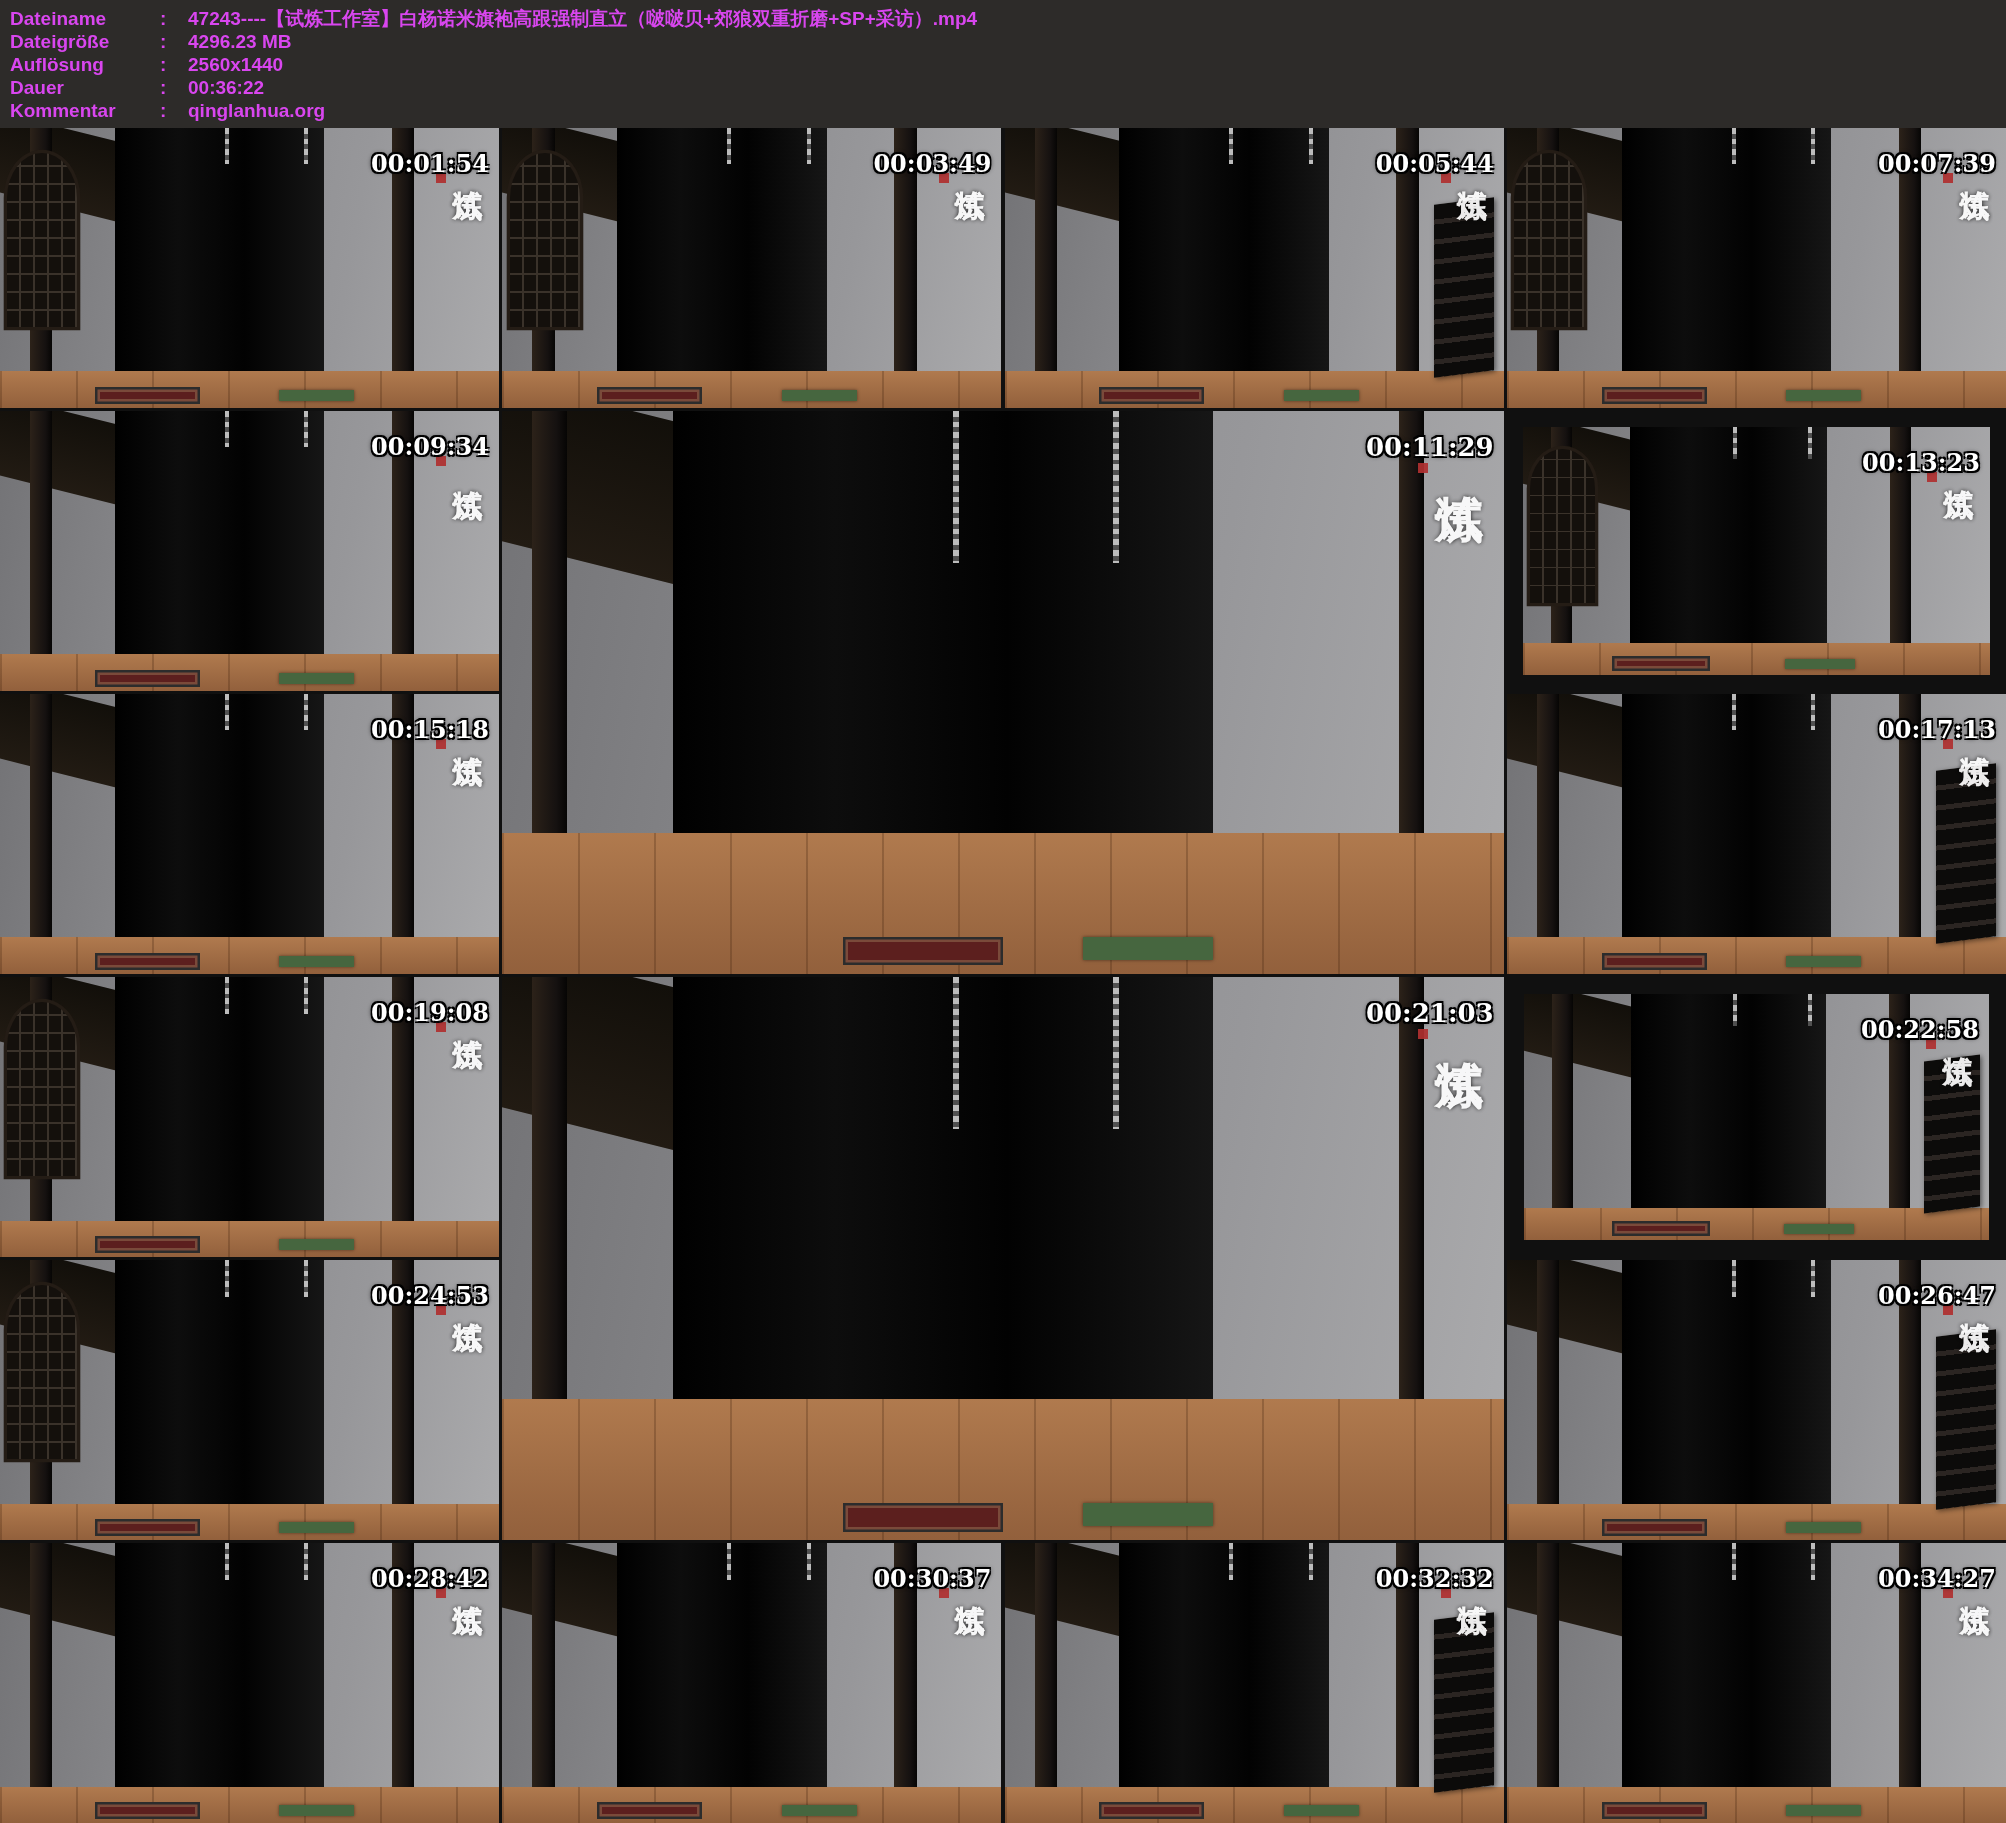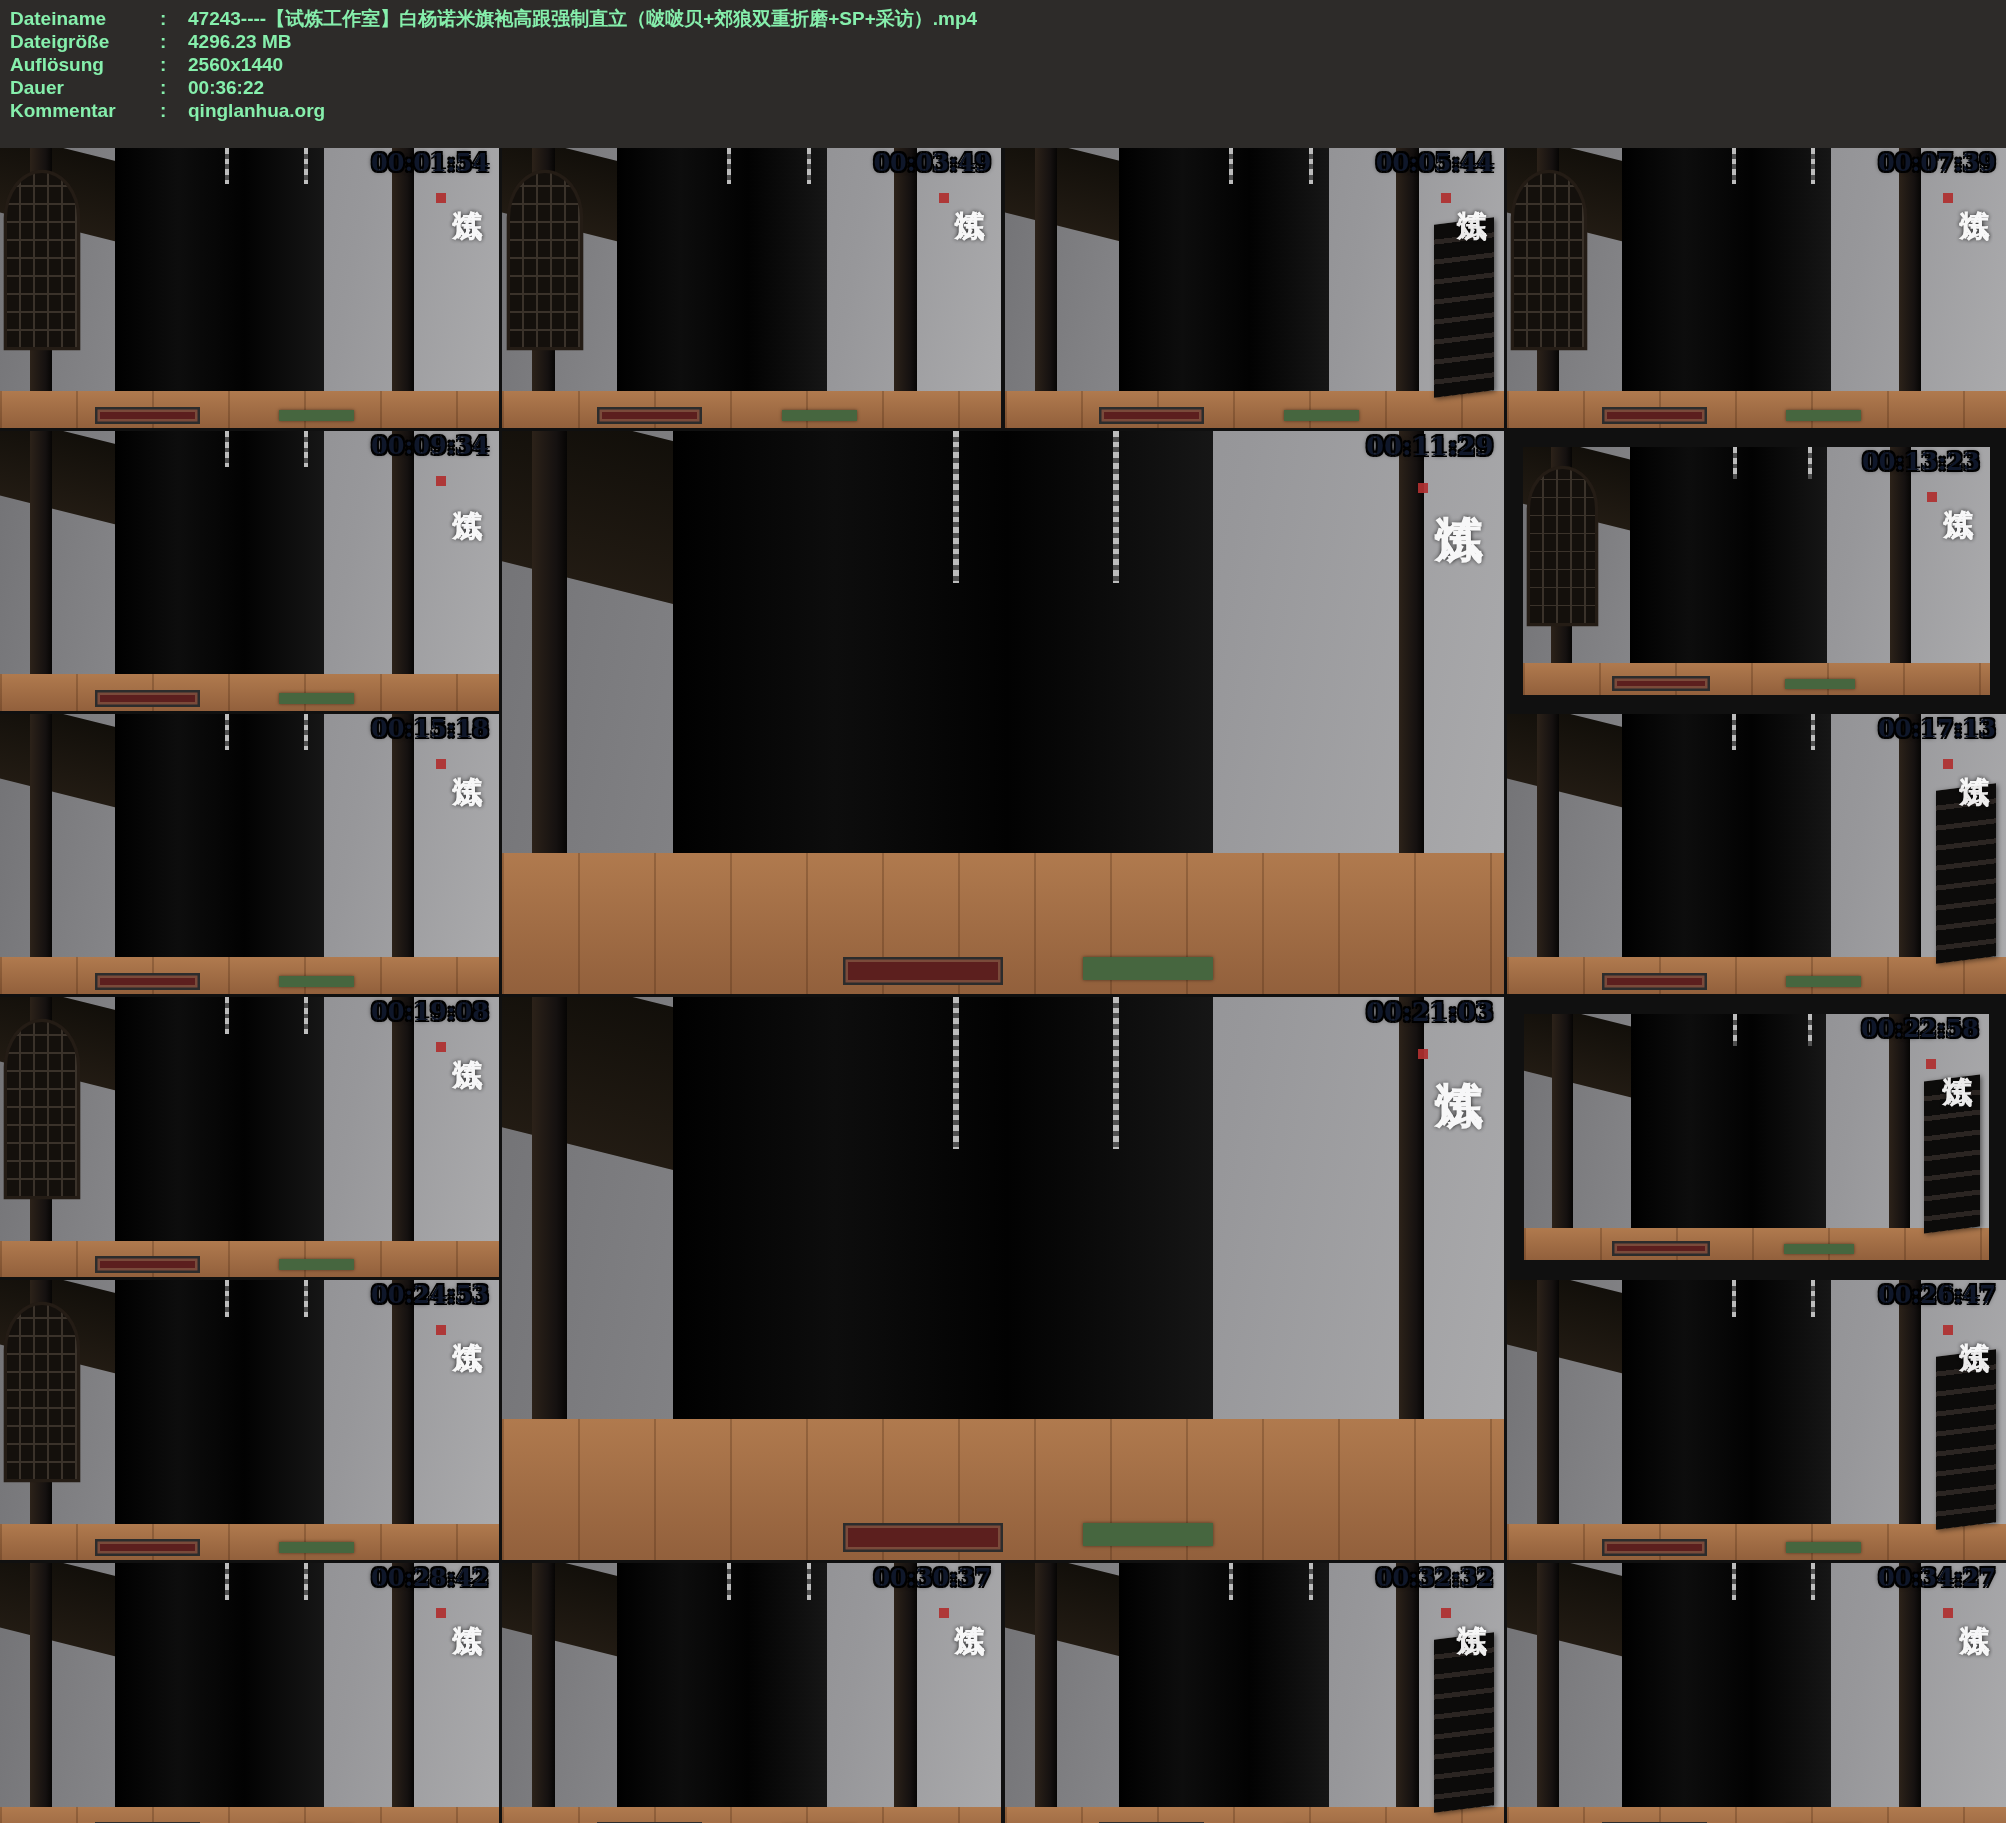--- a/index.html
+++ b/index.html
@@ -1,20 +1,20 @@
 <!DOCTYPE html>
 <html style="font-size:13.2px"><head>
 <meta charset="utf-8">
 <style>
   html,body{margin:0;padding:0;background:#0b0b0b;}
   .page{position:relative;width:2006px;height:1823px;overflow:hidden;
         font-family:"Liberation Sans",sans-serif;background:#101010;}
 
   
-  .meta{box-sizing:border-box;height:148px;background:#2d2b29;color:#86efac;
+  .meta{box-sizing:border-box;height:128px;background:#2d2b29;color:#d946ef;
         padding:6.6px 10px 0 10px;}
   .meta-row{display:flex;line-height:23px;font-size:19px;font-weight:bold;white-space:nowrap;}
   .m-label{width:150px;flex:0 0 150px;}
   .m-colon{width:28px;flex:0 0 28px;}
   .m-value{flex:1;overflow:hidden;text-overflow:ellipsis;}
 
   
   .grid{display:grid;height:1695px;gap:3.3px;background:#101010;
         grid-template-columns:repeat(4,1fr);grid-template-rows:repeat(6,1fr);}
   .thumb{position:relative;overflow:hidden;background:#85858a;}
@@ -53,22 +53,22 @@
   
   .big .floor{height:25%;}
   .big .curtain{left:17%;width:54%;bottom:25%;}
   .big .chain{height:27%;width:5.8px;}
   .big .beam-l{left:3%;width:3.5%;}
   .big .beam-r{right:8%;width:2.5%;bottom:22%;}
   .big .mat-r{left:34%;width:16%;height:5%;}
   .big .mat-g{left:58%;width:13%;}
 
   
-  .ts{position:absolute;top:0;right:10px;z-index:3;
-      font-family:"DejaVu Serif",serif;font-weight:bold;font-size:24px;color:#0f172a;
+  .ts{position:absolute;top:21px;right:10px;z-index:3;
+      font-family:"DejaVu Serif",serif;font-weight:bold;font-size:24px;color:#ffffff;
       text-shadow:-1.7px -1.7px 0 #000,1.7px -1.7px 0 #000,-1.7px 1.7px 0 #000,1.7px 1.7px 0 #000,0 0 5.8px #000;}
   .wm{position:absolute;top:38px;right:11.6px;z-index:2;writing-mode:vertical-rl;
       font-family:"DejaVu Serif",serif;font-weight:bold;font-size:30px;color:#fff;opacity:.92;
       text-shadow:0 0 4.1px rgba(0,0,0,.65);}
   .wm::after{content:"";display:block;width:10px;height:10px;margin-top:6.6px;background:#b03030;}
   .big .ts{font-size:26px;}
   .big .wm{font-size:48px;top:45px;}
 </style>
 </head>
 <body>

